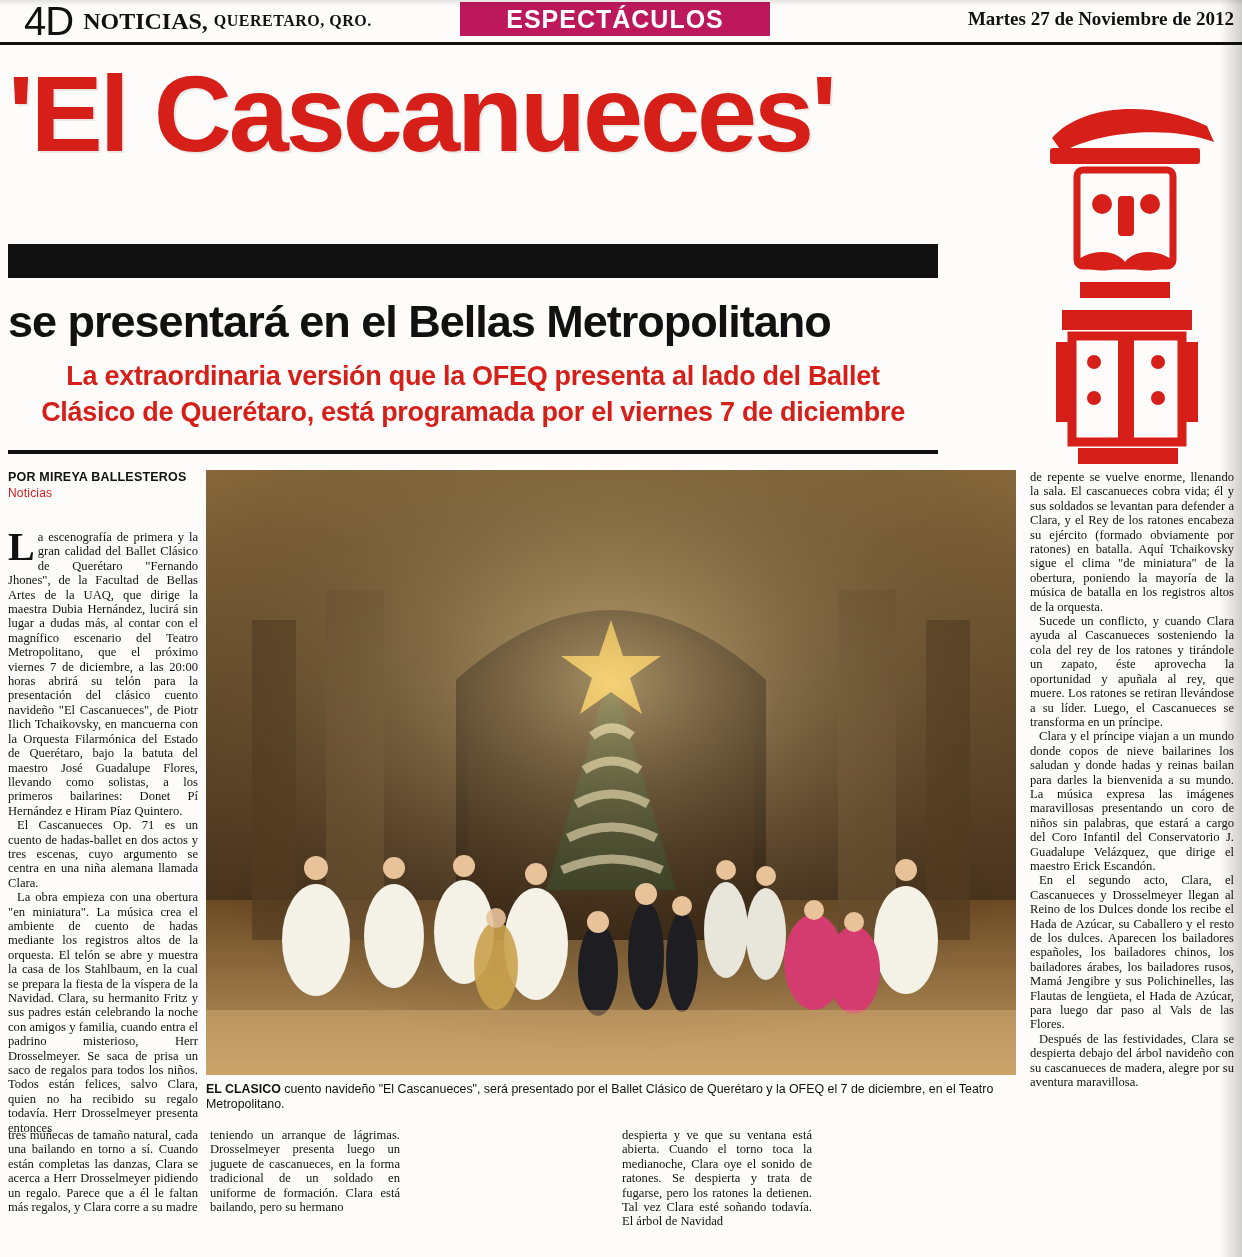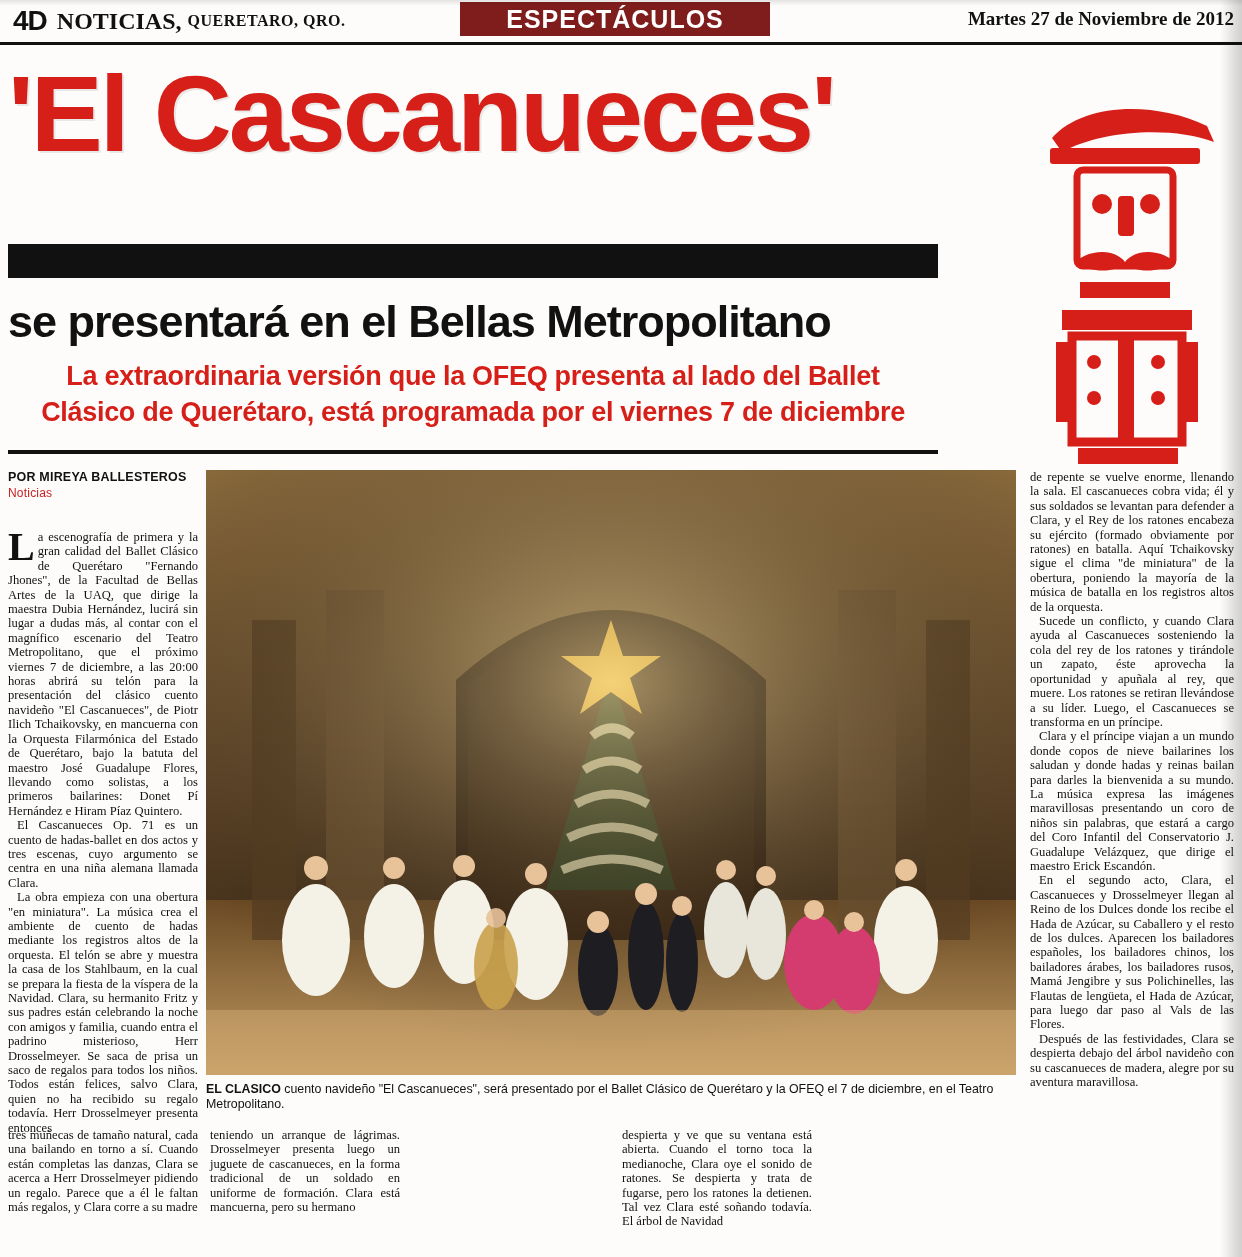--- a/index.html
+++ b/index.html
@@ -16,34 +16,34 @@
     background:#fdfcfa;
   }
   
   .masthead{
     position:absolute;left:0;top:0;width:1242px;height:42px;
     border-bottom:3px solid #111;
     display:flex;align-items:center;
   }
   .mh-page{
     font-family:"Liberation Sans", sans-serif;
-    font-weight:bold;font-size:28px;letter-spacing:-1px;
-    margin-left:13px;margin-right:10px;
+    font-weight:normal;font-size:40px;letter-spacing:-1px;
+    margin-left:24px;margin-right:10px;
   }
   .mh-paper{
     font-family:"Liberation Serif", serif;
     font-weight:bold;font-size:24px;letter-spacing:0px;
   }
   .mh-city{
     font-family:"Liberation Serif", serif;
     font-weight:bold;font-size:16px;margin-left:6px;letter-spacing:0.5px;
   }
   .mh-section{
     position:absolute;left:460px;top:2px;width:310px;height:34px;
-    background:#7f1d1d;color:#fff;
+    background:#be185d;color:#fff;
     font-family:"Liberation Sans", sans-serif;
     font-weight:bold;font-size:25px;letter-spacing:1px;
     display:flex;align-items:center;justify-content:center;
   }
   .mh-date{
     position:absolute;right:8px;top:8px;
     font-family:"Liberation Serif", serif;
     font-size:19px;font-weight:bold;
   }
   
@@ -286,21 +286,21 @@
 
   <div class="caption">
     <b>EL CLASICO</b><span> cuento navideño "El Cascanueces", será presentado por el Ballet Clásico de Querétaro y la OFEQ el 7 de diciembre, en el Teatro Metropolitano.</span>
   </div>
 
   <div class="col col-b cb1">
     <p>tres muñecas de tamaño natural, cada una bailando en torno a sí. Cuando están completas las danzas, Clara se acerca a Herr Drosselmeyer pidiendo un regalo. Parece que a él le faltan más regalos, y Clara corre a su madre</p>
   </div>
   <div class="col col-b cb2">
     <p>teniendo un arranque de lágrimas.
-Drosselmeyer presenta luego un juguete de cascanueces, en la forma tradicional de un soldado en uniforme de formación. Clara está mancuerna, pero su hermano</p>
+Drosselmeyer presenta luego un juguete de cascanueces, en la forma tradicional de un soldado en uniforme de formación. Clara está bailando, pero su hermano</p>
   </div>
   <div class="col col-b cb4">
     <p>despierta y ve que su ventana está abierta. Cuando el torno toca la medianoche, Clara oye el sonido de ratones. Se despierta y trata de fugarse, pero los ratones la detienen. Tal vez Clara esté soñando todavía. El árbol de Navidad</p>
   </div>
 
   <div class="col colr">
     <p>de repente se vuelve enorme, llenando la sala. El cascanueces cobra vida; él y sus soldados se levantan para defender a Clara, y el Rey de los ratones encabeza su ejército (formado obviamente por ratones) en batalla. Aquí Tchaikovsky sigue el clima "de miniatura" de la obertura, poniendo la mayoría de la música de batalla en los registros altos de la orquesta.</p>
     <p>Sucede un conflicto, y cuando Clara ayuda al Cascanueces sosteniendo la cola del rey de los ratones y tirándole un zapato, éste aprovecha la oportunidad y apuñala al rey, que muere. Los ratones se retiran llevándose a su líder. Luego, el Cascanueces se transforma en un príncipe.</p>
     <p>Clara y el príncipe viajan a un mundo donde copos de nieve bailarines los saludan y donde hadas y reinas bailan para darles la bienvenida a su mundo. La música expresa las imágenes maravillosas presentando un coro de niños sin palabras, que estará a cargo del Coro Infantil del Conservatorio J. Guadalupe Velázquez, que dirige el maestro Erick Escandón.</p>
     <p>En el segundo acto, Clara, el Cascanueces y Drosselmeyer llegan al Reino de los Dulces donde los recibe el Hada de Azúcar, su Caballero y el resto de los dulces. Aparecen los bailadores españoles, los bailadores chinos, los bailadores árabes, los bailadores rusos, Mamá Jengibre y sus Polichinelles, las Flautas de lengüeta, el Hada de Azúcar, para luego dar paso al Vals de las Flores.</p>

